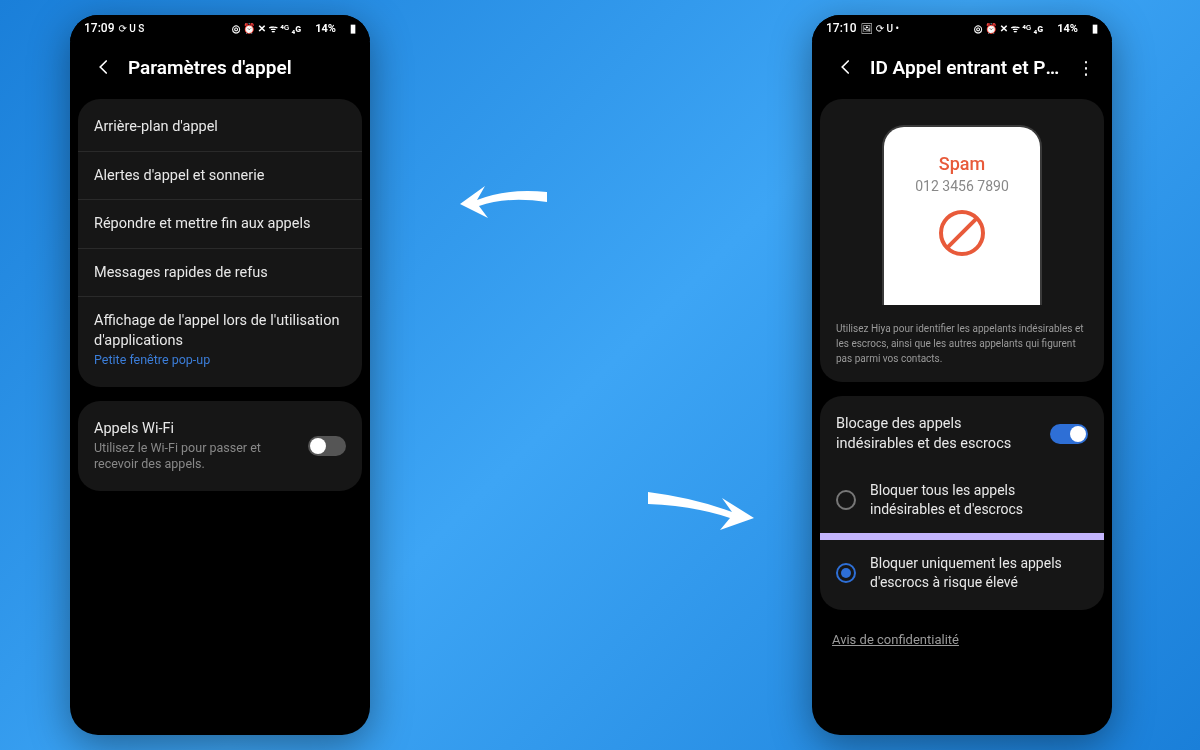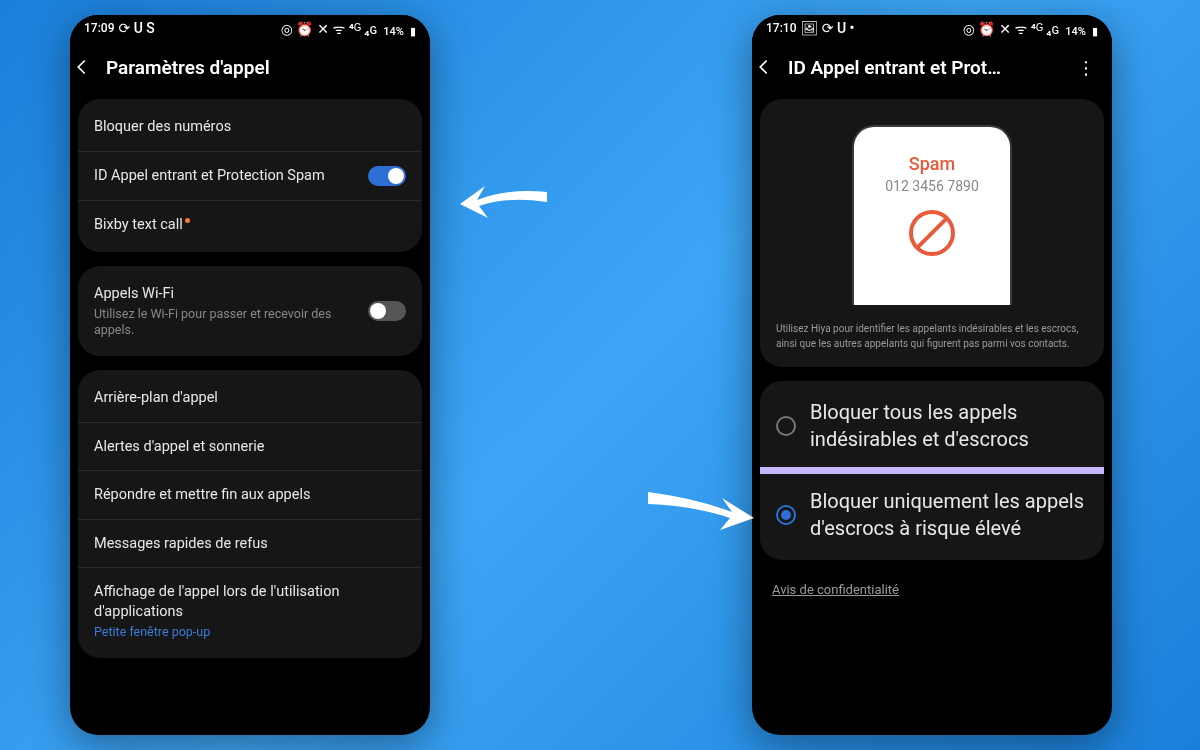--- a/index.html
+++ b/index.html
@@ -6,47 +6,47 @@
   body {
     width: 1200px;
     height: 750px;
     background: linear-gradient(135deg, #1a7fd9 0%, #3da5f5 50%, #1a7fd9 100%);
     font-family: -apple-system, "Segoe UI", Roboto, sans-serif;
     position: relative;
     overflow: hidden;
   }
   .phone {
     position: absolute;
-    width: 360px;
+    width: 300px;
     height: 720px;
     background: #000;
     border-radius: 28px;
     overflow: hidden;
     color: #fff;
     box-shadow: 0 10px 40px rgba(0,0,0,0.4);
   }
   .phone-left { left: 70px; top: 15px; }
   .phone-right { right: 88px; top: 15px; }
   .status-bar {
     height: 26px;
     display: flex;
     justify-content: space-between;
     align-items: center;
     padding: 0 14px;
     font-size: 12px;
     font-weight: 500;
     background: #000;
   }
   .status-left { display: flex; align-items: center; gap: 4px; }
-  .status-right { display: flex; align-items: flex-end; gap: 6px; font-size: 11px; }
-  .status-icon { font-size: 14px; }
+  .status-right { display: flex; align-items: flex-end; gap: 14px; font-size: 11px; font-weight: bold; }
+  .status-icon { font-size: 10px; }
   .header {
     display: flex;
     align-items: center;
-    padding: 14px 14px 20px 0;
+    padding: 14px 14px 20px 22px;
     gap: 12px;
   }
   .back-btn {
     width: 24px; height: 24px;
     display: flex; align-items: center; justify-content: center;
   }
   .back-btn svg { width: 18px; height: 18px; }
   .header-title {
     font-size: 19px;
     font-weight: 600;
@@ -172,21 +172,21 @@
   .radio.checked { border-color: #2e6fd6; }
   .radio.checked::after {
     content: "";
     position: absolute;
     width: 10px; height: 10px;
     background: #2e6fd6;
     border-radius: 50%;
     top: 3px; left: 3px;
   }
   .radio-label {
-    font-size: 20px;
+    font-size: 14px;
     color: #e8e8e8;
     line-height: 1.35;
   }
   .footer-link {
     color: #9a9a9a;
     font-size: 13px;
     padding: 8px 20px 0 20px;
     text-decoration: underline;
   }
   
@@ -215,75 +215,57 @@
 
   <div class="header">
     <div class="back-btn">
       <svg viewBox="0 0 24 24">
           <path d="M15 4l-8 8 8 8" stroke="#fff" stroke-width="2.2" fill="none" stroke-linecap="round"></path>
         </svg>
     </div>
     <div class="header-title">Paramètres d'appel</div>
   </div>
 
+
   <div class="section">
     <div class="row">
       <div class="row-main">
-          <div class="row-title">Bloquer des numéros</div>
-        </div>
-    </div>
-    <div class="row">
-      <div class="row-main">
-          <div class="row-title">ID Appel entrant et Protection Spam</div>
-        </div>
-      <div class="toggle on"></div>
-    </div>
-    <div class="row">
-      <div class="row-main">
-          <div class="row-title"><span>Bixby text call</span><span class="badge-dot"></span></div>
-        </div>
+          <div class="row-title">Arrière-plan d'appel</div>
+        </div>
+    </div>
+    <div class="row">
+      <div class="row-main">
+          <div class="row-title">Alertes d'appel et sonnerie</div>
+        </div>
+    </div>
+    <div class="row">
+      <div class="row-main">
+          <div class="row-title">Répondre et mettre fin aux appels</div>
+        </div>
+    </div>
+    <div class="row">
+      <div class="row-main">
+          <div class="row-title">Messages rapides de refus</div>
+        </div>
+    </div>
+    <div class="row">
+      <div class="row-main">
+        <div class="row-title">Affichage de l'appel lors de l'utilisation d'applications</div>
+        <div class="row-sub link">Petite fenêtre pop-up</div>
+      </div>
     </div>
   </div>
 
   <div class="section">
     <div class="row">
       <div class="row-main">
         <div class="row-title">Appels Wi-Fi</div>
         <div class="row-sub">Utilisez le Wi-Fi pour passer et recevoir des appels.</div>
       </div>
       <div class="toggle off"></div>
-    </div>
-  </div>
-
-  <div class="section">
-    <div class="row">
-      <div class="row-main">
-          <div class="row-title">Arrière-plan d'appel</div>
-        </div>
-    </div>
-    <div class="row">
-      <div class="row-main">
-          <div class="row-title">Alertes d'appel et sonnerie</div>
-        </div>
-    </div>
-    <div class="row">
-      <div class="row-main">
-          <div class="row-title">Répondre et mettre fin aux appels</div>
-        </div>
-    </div>
-    <div class="row">
-      <div class="row-main">
-          <div class="row-title">Messages rapides de refus</div>
-        </div>
-    </div>
-    <div class="row">
-      <div class="row-main">
-        <div class="row-title">Affichage de l'appel lors de l'utilisation d'applications</div>
-        <div class="row-sub link">Petite fenêtre pop-up</div>
-      </div>
     </div>
   </div>
 </div>
 
 <div class="phone phone-right">
   <div class="status-bar">
     <div class="status-left">
       <span>17:10</span>
       <span class="status-icon">🖼 ⟳ U •</span>
     </div>
@@ -309,20 +291,26 @@
   <div class="spam-card">
     <div class="spam-phone">
       <div class="spam-label">Spam</div>
       <div class="spam-number">012 3456 7890</div>
       <div class="spam-block"></div>
     </div>
     <div class="spam-desc">Utilisez Hiya pour identifier les appelants indésirables et les escrocs, ainsi que les autres appelants qui figurent pas parmi vos contacts.</div>
   </div>
 
   <div class="section">
+    <div class="row">
+      <div class="row-main">
+          <div class="row-title">Blocage des appels indésirables et des escrocs</div>
+        </div>
+      <div class="toggle on"></div>
+    </div>
     <div class="radio-row">
       <div class="radio"></div>
       <div class="radio-label">Bloquer tous les appels indésirables et d'escrocs</div>
     </div>
     <div class="radio-row">
       <div class="radio checked"></div>
       <div class="radio-label">Bloquer uniquement les appels d'escrocs à risque élevé</div>
     </div>
   </div>
 

